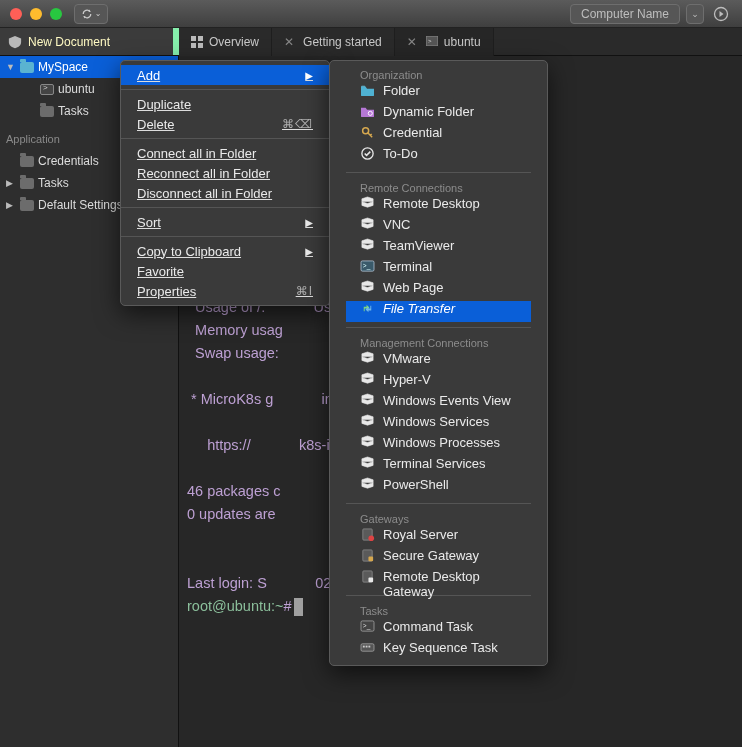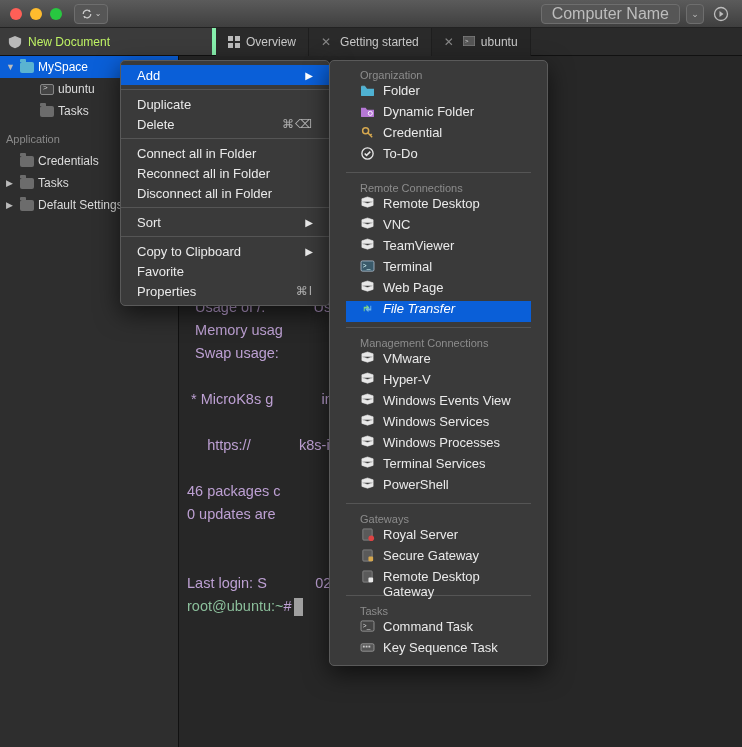--- a/index.html
+++ b/index.html
@@ -7,27 +7,27 @@
 
   
   .titlebar { height: 28px; background: linear-gradient(#5b5b5b,#3f3f3f); display: flex; align-items: center; padding: 0 10px; border-bottom: 1px solid #222; }
   .traffic { display: flex; gap: 8px; }
   .tl { width: 12px; height: 12px; border-radius: 50%; }
   .tl.close { background: #ff5f57; }
   .tl.min { background: #febc2e; }
   .tl.max { background: #28c840; }
   .tb-btn { margin-left: 12px; width: 34px; height: 20px; background: #565656; border: 1px solid #6e6e6e; border-radius: 4px; display: flex; align-items: center; justify-content: center; color: #ccc; font-size: 11px; }
   .tb-spacer { flex: 1; }
-  .cname { background: #565656; border: 1px solid #6e6e6e; border-radius: 4px; height: 20px; padding: 0 10px; display: flex; align-items: center; color: #bdbdbd; font-size: 16px; }
+  .cname { background: #565656; border: 1px solid #6e6e6e; border-radius: 4px; height: 20px; padding: 0 10px; display: flex; align-items: center; color: #bdbdbd; font-size: 12px; }
   .chev { margin-left: 6px; width: 18px; height: 20px; background: #565656; border: 1px solid #6e6e6e; border-radius: 4px; display:flex;align-items:center;justify-content:center;color:#bdbdbd;font-size:9px;}
   .play { margin-left: 6px; width: 22px; height: 20px; display:flex;align-items:center;justify-content:center;color:#bdbdbd;}
 
   
   .row2 { display: flex; height: 28px; background: #2a2a2a; border-bottom: 1px solid #111; }
-  .docname { width: 216px; background: #3b3b3b; display: flex; align-items: center; padding: 0 8px; color: #bef264; font-size: 12px; gap: 6px; border-right: 4px solid #86efac;}
+  .docname { width: 179px; background: #3b3b3b; display: flex; align-items: center; padding: 0 8px; color: #fef9c3; font-size: 12px; gap: 6px; border-right: 6px solid #86efac;}
   .docname .doc-icon { width:14px;height:14px;display:inline-block; }
   .tabs { display: flex; align-items: stretch; }
   .tab { display: flex; align-items: center; padding: 0 12px; color: #c9c9c9; font-size: 12px; border-right: 1px solid #1e1e1e; gap: 6px; height: 28px; background:#2a2a2a;text-align:right;}
   .tab .x { color: #888; margin-right: 3px; font-size: 12px; }
   .tab.active { background: #262626; }
   .tab-icon { width:12px;height:12px;display:inline-block; color:#aaa;}
 
   
   .main { display: flex; height: calc(747px - 56px); position: relative; }
 
@@ -46,21 +46,21 @@
   .term-icon::after { content:">"; position:absolute; left:2px; top:-2px; color:#ccc; font-size:8px;}
   .section-label { height: 22px; display:flex; align-items:center; padding-left:6px; font-size:11px; color:#8a8a8a; margin-top: 6px;}
 
   
   .terminal { flex:1; background:#272727; padding: 10px 0 0 8px; font-family: "Menlo","Consolas",monospace; font-size: 14.5px; line-height: 23px; color:#8b8fa1; white-space: pre; overflow:hidden;}
   .terminal .m { color:#bda0d3; }
   .terminal .g { color:#8bbf9b; }
   .terminal .cursor { display:inline-block; width:9px; height:18px; background:#a0a0a0; vertical-align:middle; margin-left:2px;}
 
   
-  .ctxmenu { position: absolute; top: 4px; left: 120px; width: 210px; background: #3a3a3a; border: 1px solid #5a5a5a; border-radius: 5px; box-shadow: 0 8px 24px rgba(0,0,0,0.6); padding: 4px 0; z-index: 10;}
+  .ctxmenu { position: absolute; top: 4px; left: 120px; width: 210px; background: #3a3a3a; border: 1px solid #5a5a5a; border-radius: 5px; box-shadow: 0 8px 24px rgba(0,0,0,0.6); padding: 4px 0; z-index: 10; text-decoration: underline;}
   .ctx-item { height: 20px; display: flex; align-items: center; padding: 0 16px; font-size: 13px; color: #eaeaea; justify-content: space-between;}
   .ctx-item.hl { background: #0a5fd8; color: #fff; }
   .ctx-item .rarrow { font-size: 10px; color: inherit;}
   .ctx-item .sc { color: #b0b0b0; font-size: 12px; letter-spacing: 1px;}
   .ctx-div { height: 1px; background: #555; margin: 4px 0; }
 
   
   .submenu { position: absolute; top: 4px; left: 329px; width: 219px; background: #3a3a3a; border: 1px solid #5a5a5a; border-radius: 5px; box-shadow: 0 8px 24px rgba(0,0,0,0.6); padding: 4px 16px; z-index: 11;}
   .sub-section { font-size: 11px; color: #8c8c8c; padding: 4px 14px 2px 14px; }
   .sub-item { height: 21px; display: flex; align-items: flex-start; padding: 0 14px; font-size: 13px; color: #eaeaea; gap: 8px;}

